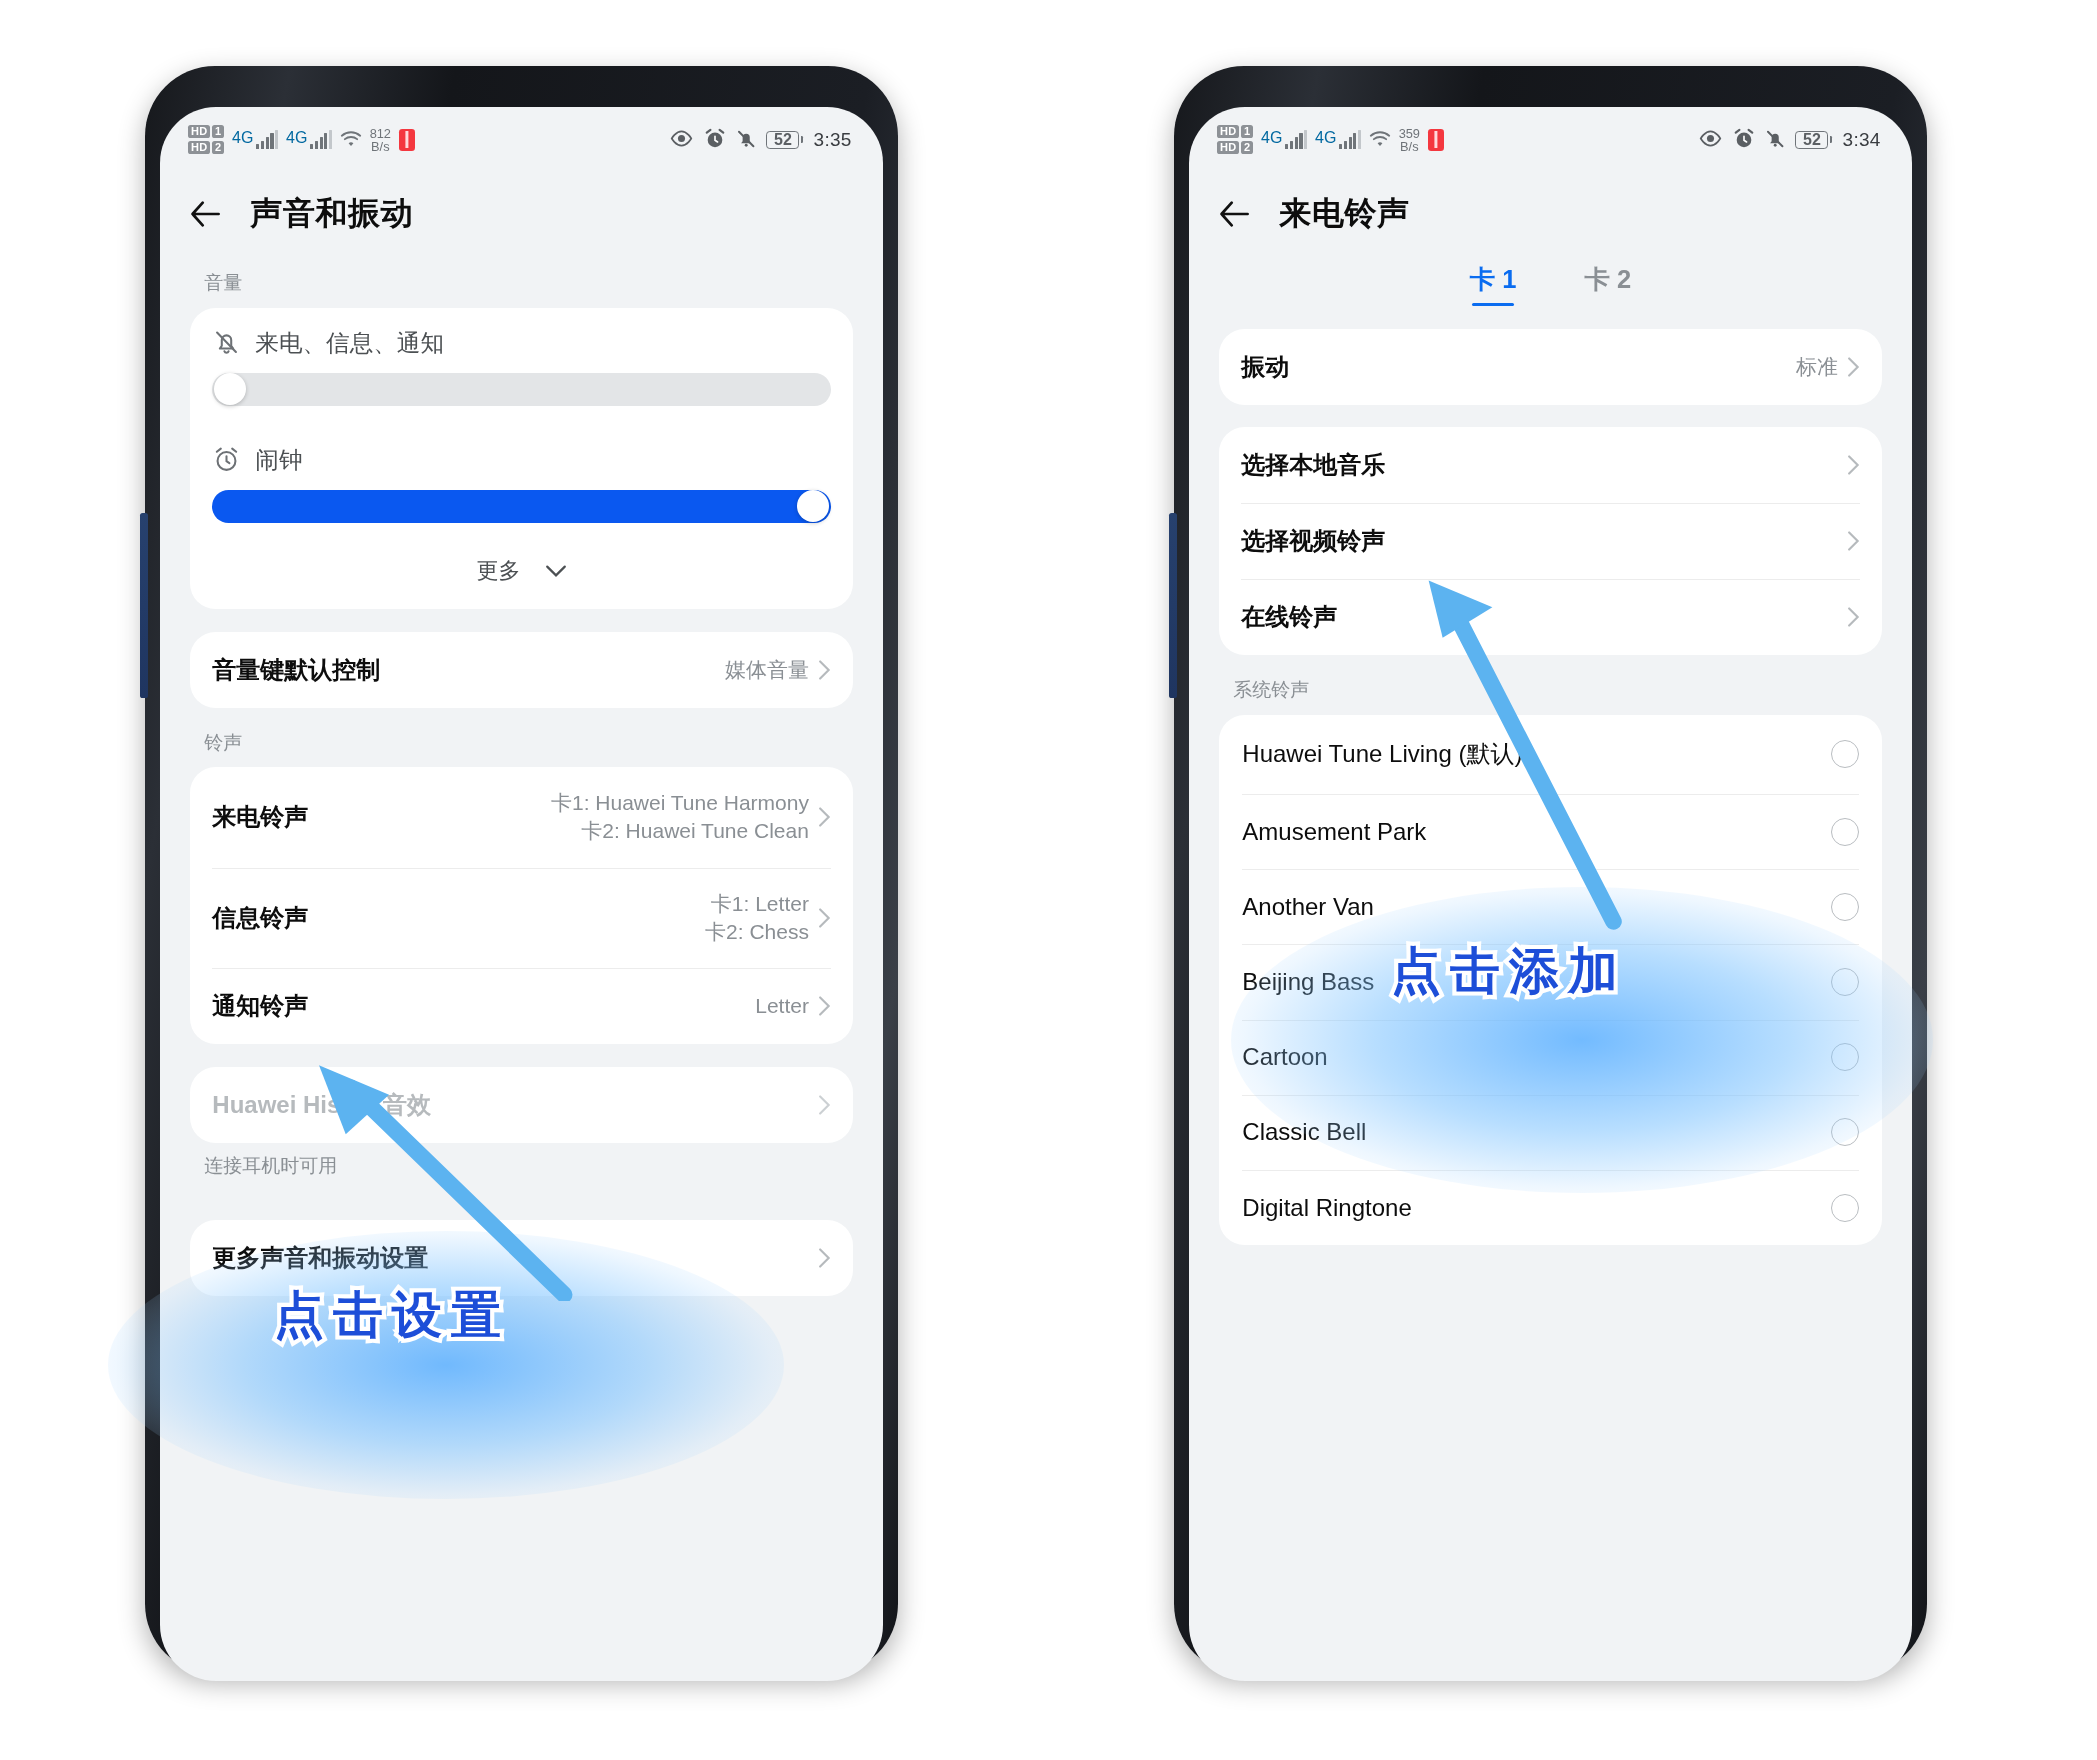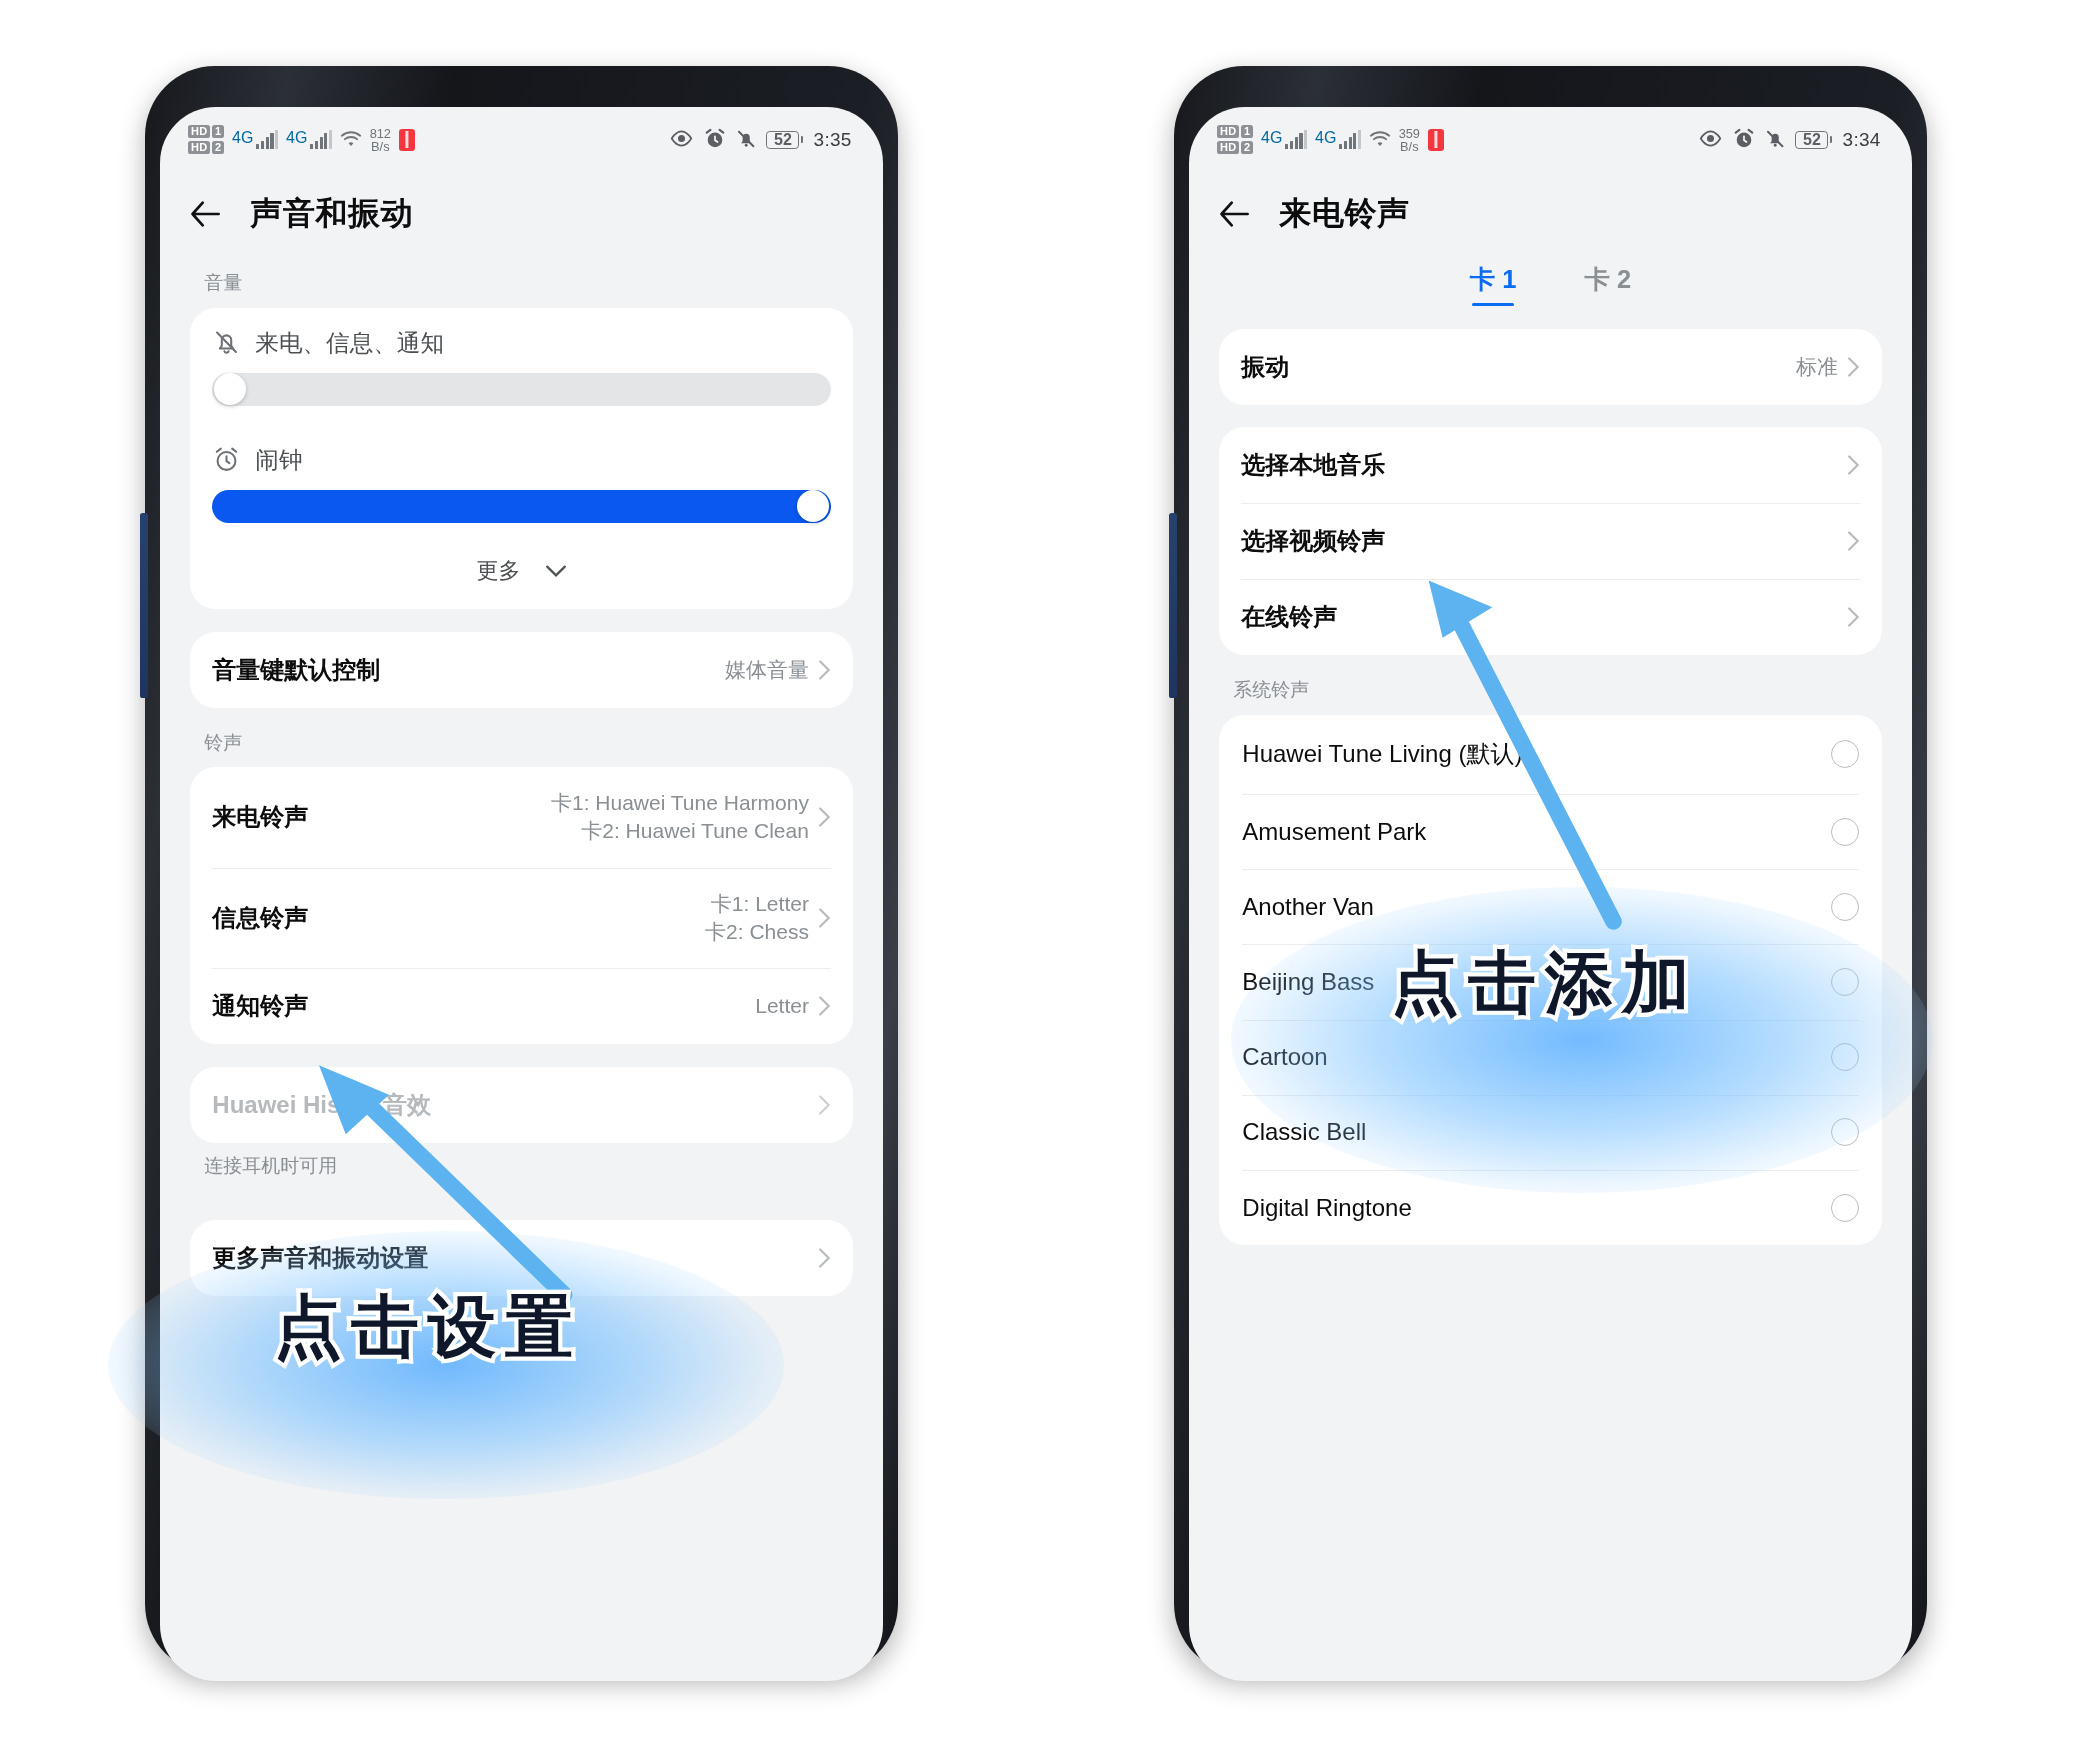--- a/index.html
+++ b/index.html
@@ -151,22 +151,22 @@
   .tone-name { font-size: 24px; color: #0d0d0d; }
 
   
   .glow {
     position: absolute; border-radius: 50%;
     background: radial-gradient(ellipse at center, rgba(90,175,255,0.85) 0%, rgba(125,195,255,0.55) 42%, rgba(160,210,255,0.18) 68%, rgba(255,255,255,0) 80%);
     pointer-events: none;
   }
   .anno {
     position: absolute; pointer-events: none;
-    font-size: 68px; font-weight: 700; letter-spacing: 9px;
-    color: #0f172a;
+    font-size: 50px; font-weight: 700; letter-spacing: 9px;
+    color: #1d4ed8;
     -webkit-text-stroke: 8.3px #ffffff;
     paint-order: stroke fill;
   }
   .arrow { position: absolute; pointer-events: none; }
 </style>
 </head>
 <body>
 
 <div class="stage">
 

